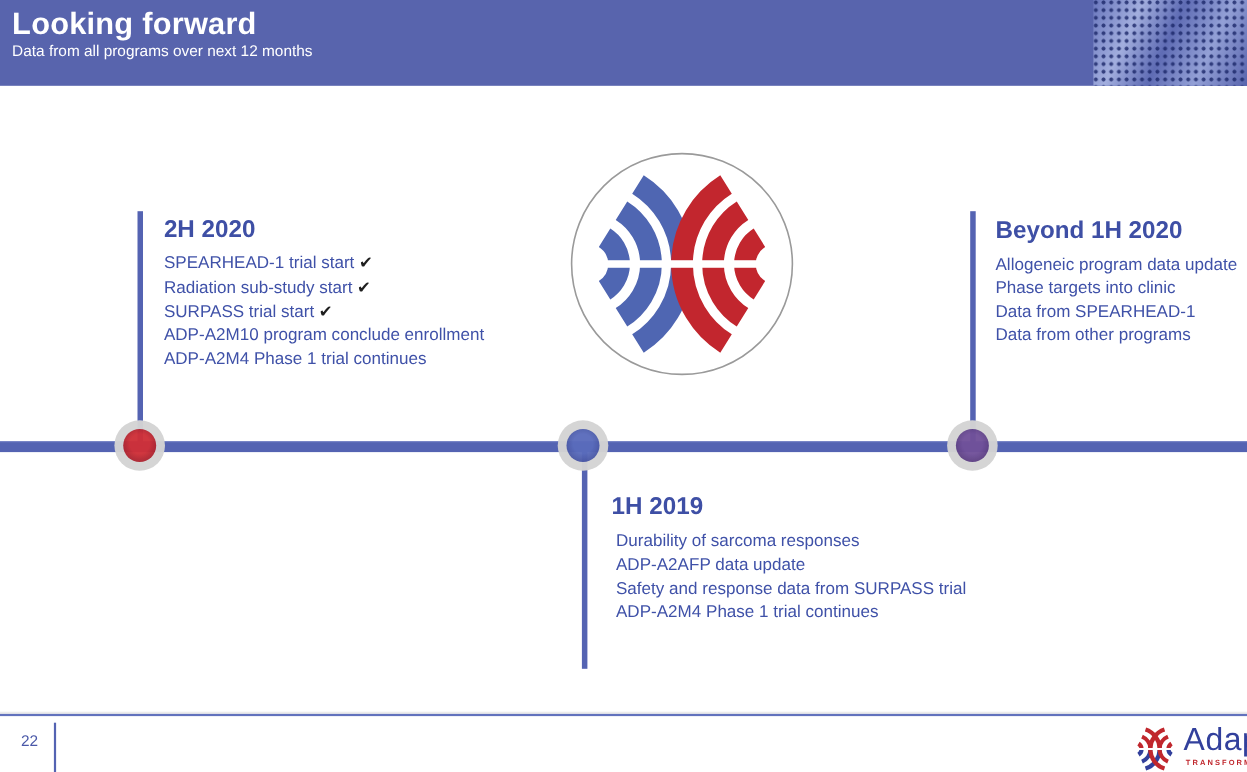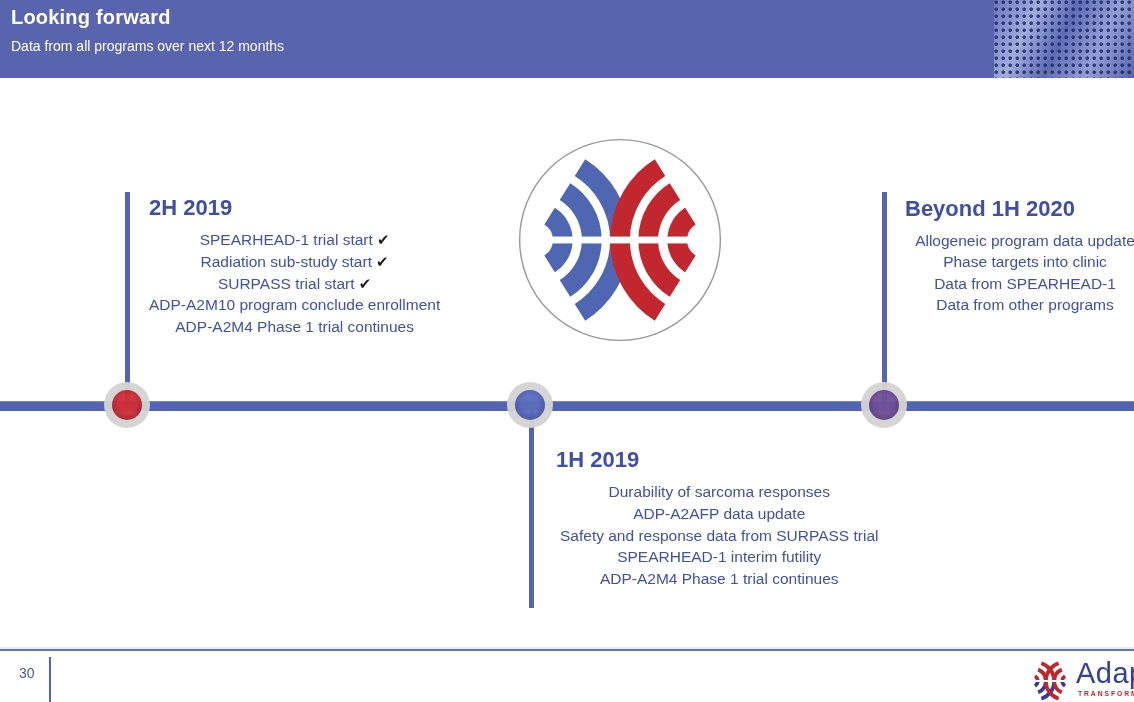--- a/index.html
+++ b/index.html
@@ -1,21 +1,21 @@
 <!DOCTYPE html>
 <html><head>
 <meta charset="utf-8">
 <style>
   html,body{margin:0;padding:0;}
   body{font-family:"Liberation Sans", sans-serif; background:#fff;}
   .slide{position:relative;width:1134px;height:702px;overflow:hidden;background:#fff;}
 
   
   .header{position:absolute;left:0;top:0;width:1134px;height:78px;background:#5864ad;}
-  .header .title{position:absolute;left:11px;top:6px;color:#fff;font-size:20px;font-weight:bold;letter-spacing:.2px;}
+  .header .title{position:absolute;left:11px;top:6px;color:#fff;font-size:28px;font-weight:bold;letter-spacing:.2px;}
   .header .subtitle{position:absolute;left:11px;top:38px;color:#fff;font-size:14px;}
   .header .dot-pattern{
     position:absolute;right:0;top:0;width:140px;height:78px;
     background-color:#5864ad;
     background-image:
       radial-gradient(circle at 2.2px 2.2px, rgba(26,38,104,.8) 1.5px, transparent 2.1px),
       linear-gradient(115deg,#6a77bd 0%,#a2aede 26%,#5f6cb4 48%,#93a0d6 72%,#5864ad 100%);
     background-size:7px 7px,100% 100%;
   }
 
@@ -31,21 +31,21 @@
   .marker.red{left:104px;top:382px;}
   .marker.red .dot{background:radial-gradient(circle at 50% 45%, #cf2f38 0 40%, #ab2430 72%);}
   .marker.blue{left:507px;top:382px;}
   .marker.blue .dot{background:radial-gradient(circle at 50% 45%, #5a6cbc 0 40%, #4a58a5 72%);}
   .marker.purple{left:861px;top:382px;}
   .marker.purple .dot{background:radial-gradient(circle at 50% 45%, #71519a 0 40%, #5d4084 72%);}
 
   
   .milestone{position:absolute;}
   .milestone h2{margin:0 0 8px 0;font-size:22px;font-weight:bold;color:#3e4fa5;}
-  .milestone .item{font-size:15.5px;color:#3f51a8;line-height:21.8px;white-space:nowrap;text-align:center;}
+  .milestone .item{font-size:15.5px;color:#3f51a8;line-height:21.8px;white-space:nowrap;}
   .milestone .check{color:#1e1e1e;font-size:15px;}
   .ms-2h2019{left:149px;top:195px;}
   .ms-1h2020{left:556px;top:447px;}
   .ms-1h2020 .item{padding-left:4px;}
   .ms-beyond{left:905px;top:196px;width:240px;}
   .ms-beyond .item{line-height:21.4px;}
 
   
   .center-logo{position:absolute;left:516px;top:136px;width:208px;height:208px;}
 
@@ -96,53 +96,52 @@
       <div class="dot"></div>
     </div>
   <div class="marker blue">
       <div class="dot"></div>
     </div>
   <div class="marker purple">
       <div class="dot"></div>
     </div>
 
   <div class="milestone ms-2h2019">
-    <h2>2H 2019</h2>
+    <h2>2H 2020</h2>
     <div class="items">
         <div class="item"><span>SPEARHEAD-1 trial start</span><span class="check"> ✔</span></div>
         <div class="item"><span>Radiation sub-study start</span><span class="check"> ✔</span></div>
         <div class="item"><span>SURPASS trial start</span><span class="check"> ✔</span></div>
         <div class="item"><span>ADP-A2M10 program conclude enrollment</span></div>
         <div class="item"><span>ADP-A2M4 Phase 1 trial continues</span></div>
       </div>
   </div>
 
   <div class="milestone ms-1h2020">
     <h2>1H 2019</h2>
     <div class="items">
         <div class="item"><span>Durability of sarcoma responses</span></div>
         <div class="item"><span>ADP-A2AFP data update</span></div>
         <div class="item"><span>Safety and response data from SURPASS trial</span></div>
-        <div class="item"><span>SPEARHEAD-1 interim futility</span></div>
         <div class="item"><span>ADP-A2M4 Phase 1 trial continues</span></div>
       </div>
   </div>
 
   <div class="milestone ms-beyond">
     <h2>Beyond 1H 2020</h2>
     <div class="items">
         <div class="item"><span>Allogeneic program data update</span></div>
         <div class="item"><span>Phase targets into clinic</span></div>
         <div class="item"><span>Data from SPEARHEAD-1</span></div>
         <div class="item"><span>Data from other programs</span></div>
       </div>
   </div>
 
   <div class="footer-rule"></div>
-  <div class="page-number">30</div>
+  <div class="page-number">22</div>
   <div class="footer-divider"></div>
 
   <div class="footer-logo">
     <svg width="46" height="40" viewBox="0 0 50 44">
       <defs>
         <clipPath id="topHalf">
             <rect x="0" y="0" width="50" height="21"></rect>
           </clipPath>
         <clipPath id="botHalf">
             <rect x="0" y="23" width="50" height="21"></rect>

